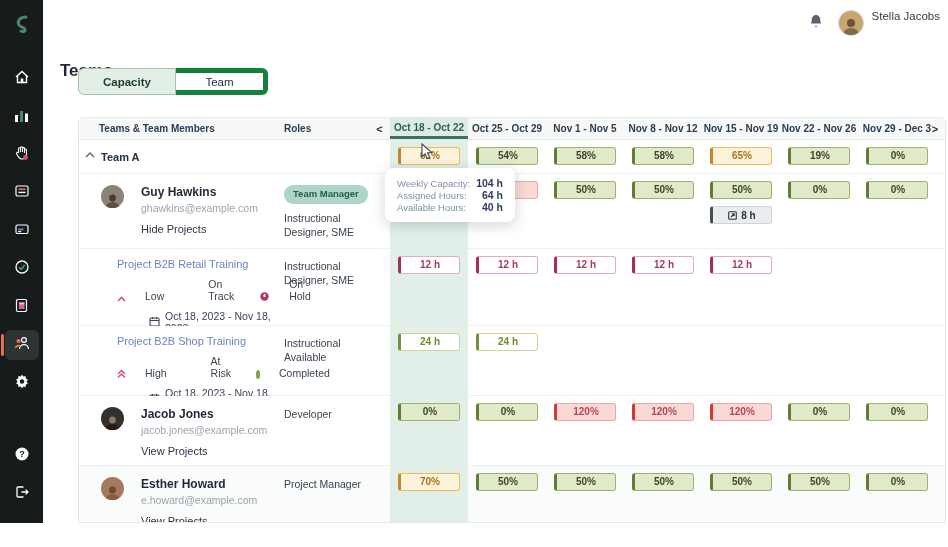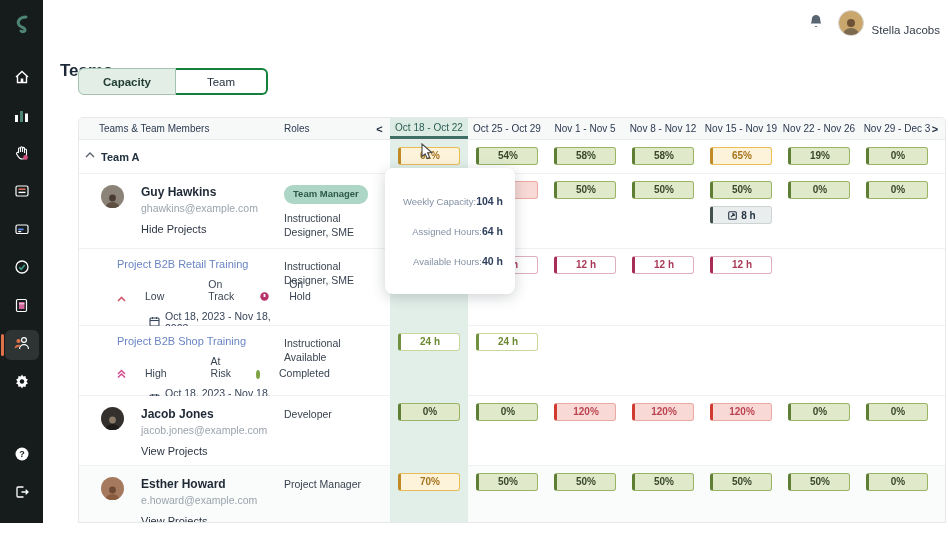--- a/index.html
+++ b/index.html
@@ -16,29 +16,29 @@
   .sb-bottom { margin-bottom:10px; display:flex; flex-direction:column; align-items:center; }
 
   
   .page-title { position:absolute; left:60px; top:42px; font-size:17px; font-weight:bold; color:#1d2939;margin-top:19px; }
   .topbar-right { position:absolute; right:8px; top:10px; display:flex; align-items:center; gap:14px; }
   .avatar-sm { width:26px; height:26px; border-radius:50%; background:#c9a66b; display:flex; align-items:flex-end; justify-content:center; overflow:hidden; border:1px solid #d8d8d8; }
   .username { font-size:11.5px; color:#333c47; }
 
   
   .tabs { position:absolute; left:78px; top:68px; display:flex; height:27px; border-radius:6px; }
-  .tab { min-width:92px; padding:0 24px; display:flex; align-items:center; justify-content:center; font-size:11.5px; color:#22303f; cursor:pointer; background:#fff; border:2px solid #15803d; }
+  .tab { min-width:92px; padding:0 24px; display:flex; align-items:center; justify-content:center; font-size:11.5px; color:#22303f; cursor:pointer; background:#fff; border:5px solid #15803d; }
   .tab.active { background:#e3efe6; border:1px solid #a3c3b0; color:#1f3b34; font-weight:bold; border-radius:6px 0 0 6px; }
   .tab.inactive { border-left:none; border-radius:0 6px 6px 0; }
 
   
   .card { position:absolute; left:78px; top:117px; width:868px; height:406px; border:1px solid #e7e9e9; border-radius:5px 5px 0 0; background:#fff; overflow:hidden; }
   .grid-row { display:grid; grid-template-columns:22px 183px 85px 21px repeat(7,78px); }
   .thead { height:22px; background:#f7f8f8; border-bottom:1px solid #e9ebeb; position:relative; z-index:3; }
-  .th { font-size:10px; font-weight:normal; color:#2c3a52; display:flex; align-items:center; }
+  .th { font-size:10px; font-weight:bold; color:#2c3a52; display:flex; align-items:center; }
   .th-members { padding-left:20px; grid-column:1 / span 2; }
   .th-week { justify-content:center; }
   .th-week.active { background:#dcebe3; color:#2d5f55; border-bottom:3px solid #3f6f64; }
   .nav-chevron { font-size:11px; color:#22303f; font-weight:bold; display:flex; align-items:center; justify-content:center; cursor:pointer; }
   .nav-next { position:absolute; right:3px; top:0; height:22px; width:14px; }
 
   .col-highlight { position:absolute; left:311px; top:22px; width:78px; bottom:0; background:#e2efe9; z-index:1; }
 
   .tbody { position:relative; }
   .row { position:relative; border-bottom:1px solid #eef0f1; background:#fff; }
@@ -85,21 +85,21 @@
   
   .ic { display:inline-flex; align-items:center; justify-content:center; }
   .ic-pill { width:11px; height:7px; border-radius:3px; }
   .ic-pill.green { background:#8fb84c; }
   .ic-pill.orange { background:#e2913c; }
   .ic-ring { width:9px; height:9px; border-radius:50%; }
   .ic-ring.done { border:2px solid #7fa344; }
 
   
   .tooltip { position:absolute; left:385px; top:168px; width:130px; background:#fff; border-radius:8px; box-shadow:0 3px 14px rgba(40,50,60,.22); padding:9px 12px; z-index:50; }
-  .tt-row { display:flex; justify-content:flex-end; align-items:baseline; margin:18px 0; }
+  .tt-row { display:flex; justify-content:space-between; align-items:baseline; margin:0 0; }
   .tt-label { font-size:9.5px; color:#8290a3; }
   .tt-value { font-size:10.5px; font-weight:bold; color:#2c3d5c; }
 
   .cursor { position:absolute; left:420px; top:143px; z-index:60; pointer-events:none; }
 </style>
 </head>
 <body>
 
 <div class="sidebar">
   <div class="sb-logo">
@@ -183,21 +183,21 @@
     </div>
   </div>
 </div>
 
 <div class="page-title">Teams</div>
 <div class="topbar-right">
   <span><svg width="16" height="17" viewBox="0 0 16 17">
         <path d="M8 2 a4.2 4.2 0 0 1 4.2 4.2 c0 3.4 1.3 4.4 1.3 4.4 H2.5 c0 0 1.3-1 1.3-4.4 A4.2 4.2 0 0 1 8 2z" fill="#5a6572"></path>
         <path d="M6.6 13 a1.5 1.5 0 0 0 2.8 0" fill="#5a6572"></path>
       </svg></span>
-  <div style="display:flex;align-items:flex-end;gap:8px;">
+  <div style="display:flex;align-items:flex-start;gap:8px;">
     <span class="avatar-sm">
         <svg width="20" height="18" viewBox="0 0 20 18">
           <circle cx="10" cy="6" r="4" fill="#6e5237"></circle>
           <path d="M2 18 a8 7 0 0 1 16 0z" fill="#7d6a4f"></path>
         </svg>
       </span>
     <span class="username">Stella Jacobs</span>
   </div>
 </div>
 

